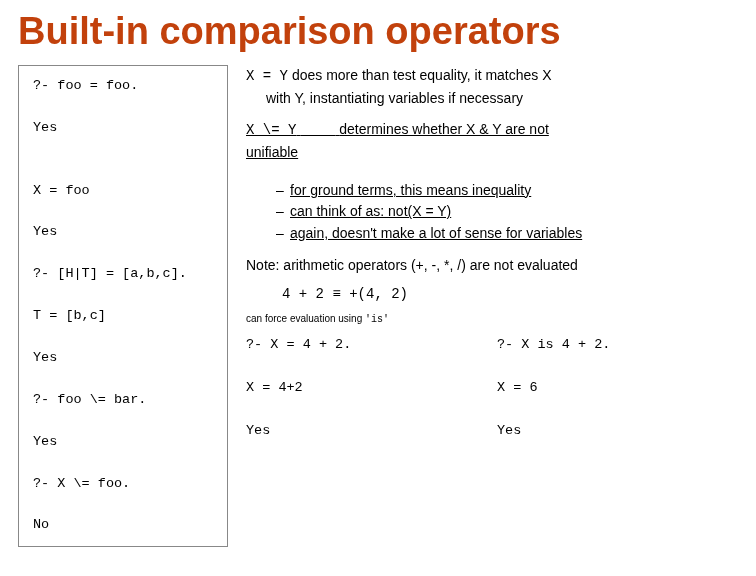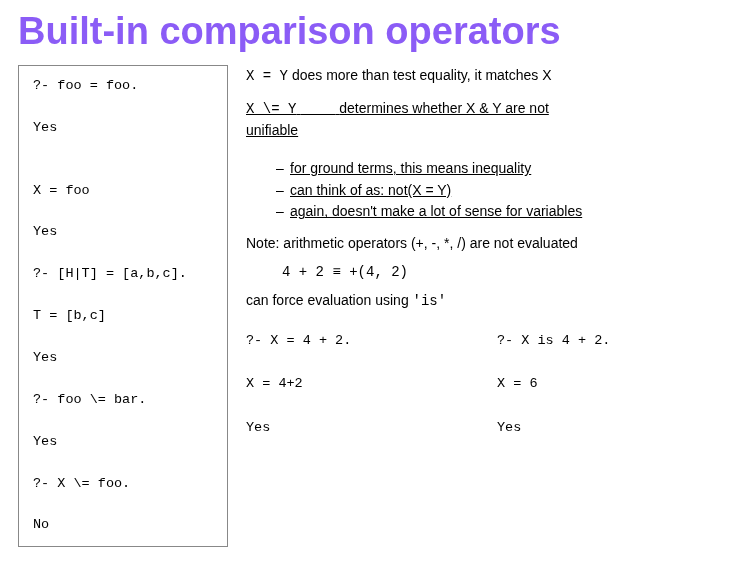--- a/index.html
+++ b/index.html
@@ -6,21 +6,21 @@
     body {
       background: #ffffff;
       font-family: Arial, sans-serif;
       width: 756px;
       min-height: 576px;
       padding: 10px 18px 16px 18px;
     }
     h1 {
       font-size: 38px;
       font-weight: bold;
-      color: #8b5cf6;
+      color: #c2410c;
       margin-bottom: 12px;
       font-family: Arial, sans-serif;
     }
     .main-content {
       display: flex;
       gap: 18px;
       align-items: flex-start;
     }
     .left-box {
       border: 1px solid #888;
@@ -56,23 +56,23 @@
     }
     .dash-list div::before {
       content: '–';
       position: absolute;
       left: 0;
     }
     .note-line {
       margin-bottom: 6px;
     }
     .force-line {
-      font-size: 14px;
+      font-size: 10px;
       margin-top: 6px;
-      margin-bottom: 18px;
+      margin-bottom: 6px;
     }
     .bottom-grid {
       display: grid;
       grid-template-columns: 1fr 1fr;
       gap: 14px 10px;
       margin-top: 4px;
     }
     .bottom-col {
       font-family: 'Courier New', monospace;
       font-size: 13.5px;
@@ -110,20 +110,21 @@
     <div>&nbsp;</div>
     <div class="mono">No</div>
 
   </div>
 
   <div class="right-content">
 
     <div class="section">
       <span class="mono">X = Y</span>
       <span> </span><span>does more than test equality, it matches X</span>
+      <div class="indent">with Y, instantiating variables if necessary</div>
     </div>
 
     <div class="section" style="margin-top: 8px; text-decoration: underline;">
       <div>
         <span class="mono">X \= Y</span>
         <span>&nbsp;&nbsp;&nbsp;&nbsp;&nbsp;&nbsp;&nbsp;&nbsp;&nbsp;</span>
         <span>determines whether X &amp; Y are not</span>
       </div>
       <div style="margin-left: 0; margin-bottom: 16px;">unifiable</div>
       <div class="dash-list">

